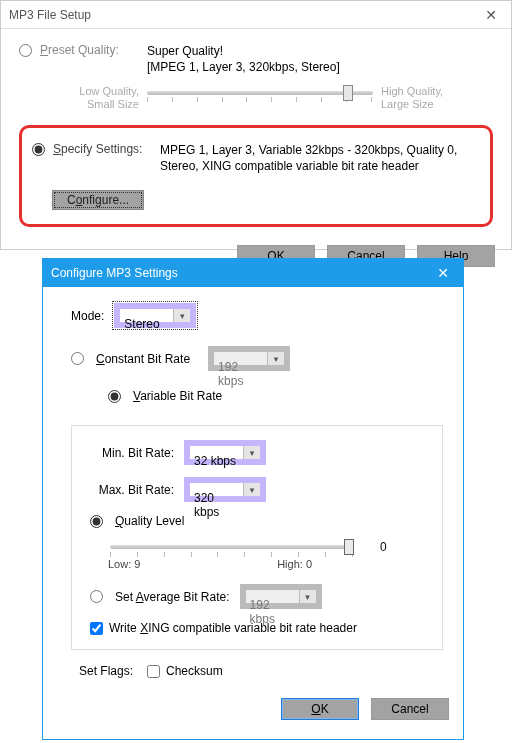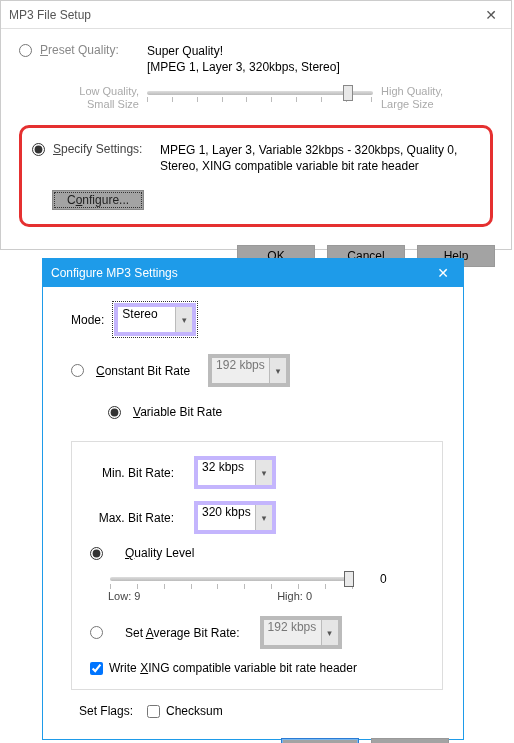--- a/index.html
+++ b/index.html
@@ -104,36 +104,36 @@
     left: 42px; top: 258px;
     width: 422px; height: 482px;
     border: 1px solid #1e9be9;
     background: #fff;
   }
   .body2 { padding: 16px 20px 10px 28px; }
   .field-row { display:flex; align-items:center; gap: 10px; margin-bottom: 18px; }
   .label { color: #000; }
   select, .combo {
     font-family: inherit; font-size: 12px;
-    height: 33px; border: 4px solid #c4b5fd; background: #fff;
-    padding: 0 18px 0 4px;
+    height: 25px; border: 6px solid #c4b5fd; background: #fff;
+    padding: 8px 18px 0 4px;
     position: relative;
   }
   .combo-dis { background: #eee; color:#777; border-color:#bbb;}
   .combo-arrow {
     position:absolute; right:0; top:0; width:17px; height:100%;
     background: #e5e5e5; border-left:1px solid #bbb;
     display:flex; align-items:center; justify-content:center;
     font-size: 9px; color:#555;
   }
   .subgroup {
     border: 1px solid #ddd; padding: 14px 14px 14px 18px;
     margin-top: 8px; margin-bottom: 14px;
   }
-  .sub-row { display:flex; align-items:center; gap: 20px; margin-bottom: 12px; }
+  .sub-row { display:flex; align-items:center; gap: 10px; margin-bottom: 12px; }
   .sub-label { width: 84px; text-align:right; }
   .combo-box { position:relative; display:inline-flex; align-items:center; }
   .q-slider-row { display:flex; align-items:center; margin: 10px 0 2px 0;}
   .q-slider-track { width: 244px; height:18px; position:relative; margin-left: 2px;}
   .q-slider-track .bar { position:absolute; left:0; right:0; top:7px; height:4px; background:linear-gradient(#ddd,#bbb); border-radius:2px;}
   .q-slider-track .thumb { position:absolute; top:1px; width:10px; height:16px; background:#eaeaea; border:1px solid #666;}
   .q-slider-track .ticks { position:absolute; left:0; right:0; top:14px; height:5px;}
   .q-slider-track .ticks span { position:absolute; width:1px; height:5px; background:#bbb;}
   .q-val { margin-left: 26px; }
   .q-labels { display:flex; width: 204px; justify-content:space-between; margin-left:2px; margin-top:2px; font-size:11px; color:#444;}

